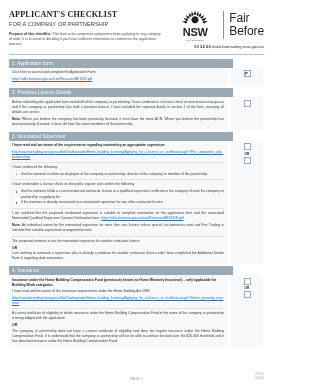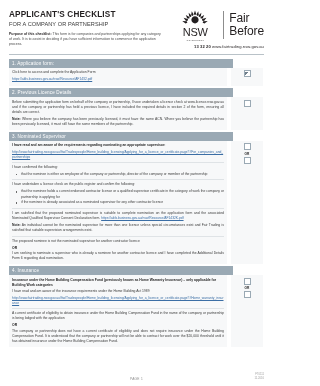--- a/index.html
+++ b/index.html
@@ -29,20 +29,21 @@
     align-items: flex-start;
     justify-content: space-between;
   }
   .header-left { width: 152px; }
   .doc-title {
     font-size: 8.2px;
     font-weight: bold;
     letter-spacing: 0.15px;
     color: #231f20;
     margin: 0 0 1.5px 0;
+    font-family: Liberation Serif, serif;
   }
   .doc-subtitle {
     font-size: 5.6px;
     color: #3a3a3a;
     letter-spacing: 0.1px;
     margin: 0 0 5px 0;
   }
   .purpose {
     font-size: 3.5px;
     line-height: 1.5;
@@ -65,21 +66,21 @@
   }
   .nsw-block {
     display: flex;
     flex-direction: column;
     align-items: center;
     width: 46px;
   }
   .waratah { display: block; }
   .nsw-word {
     font-size: 11px;
-    font-weight: normal;
+    font-weight: bold;
     letter-spacing: -0.3px;
     line-height: 1;
     color: #231f20;
     margin-top: 0px;
   }
   .nsw-gov {
     font-size: 2.1px;
     letter-spacing: 0.25px;
     color: #555;
     margin-top: 0.5px;

